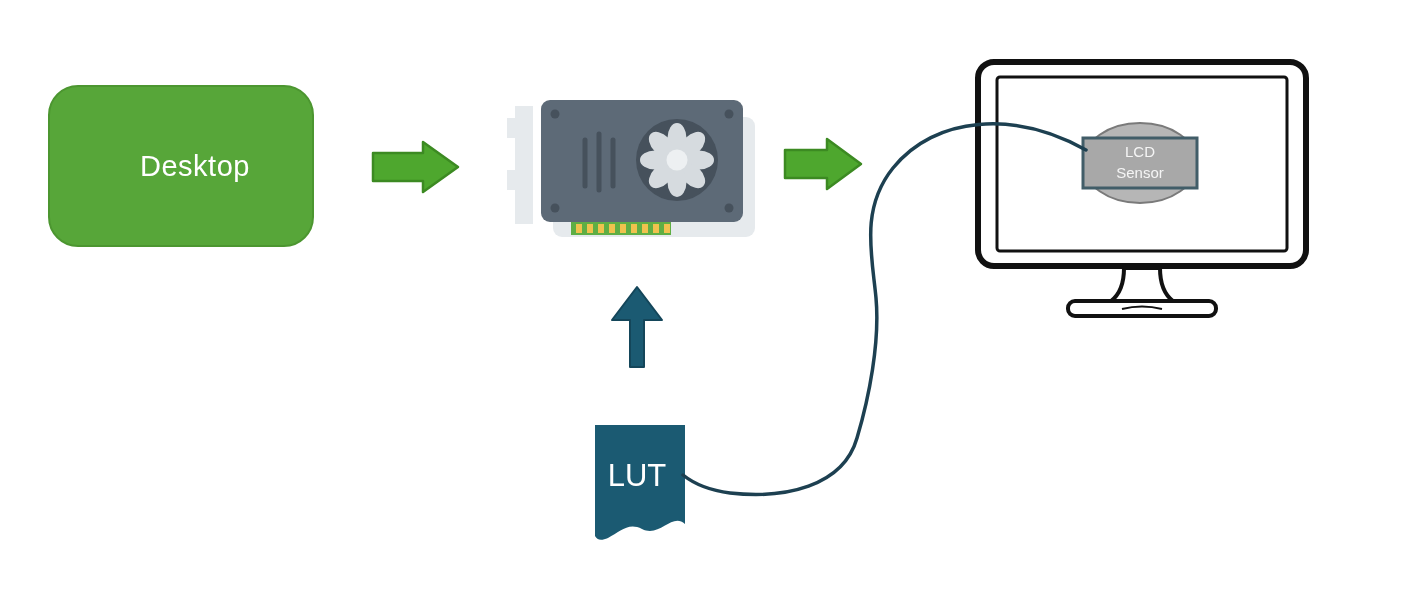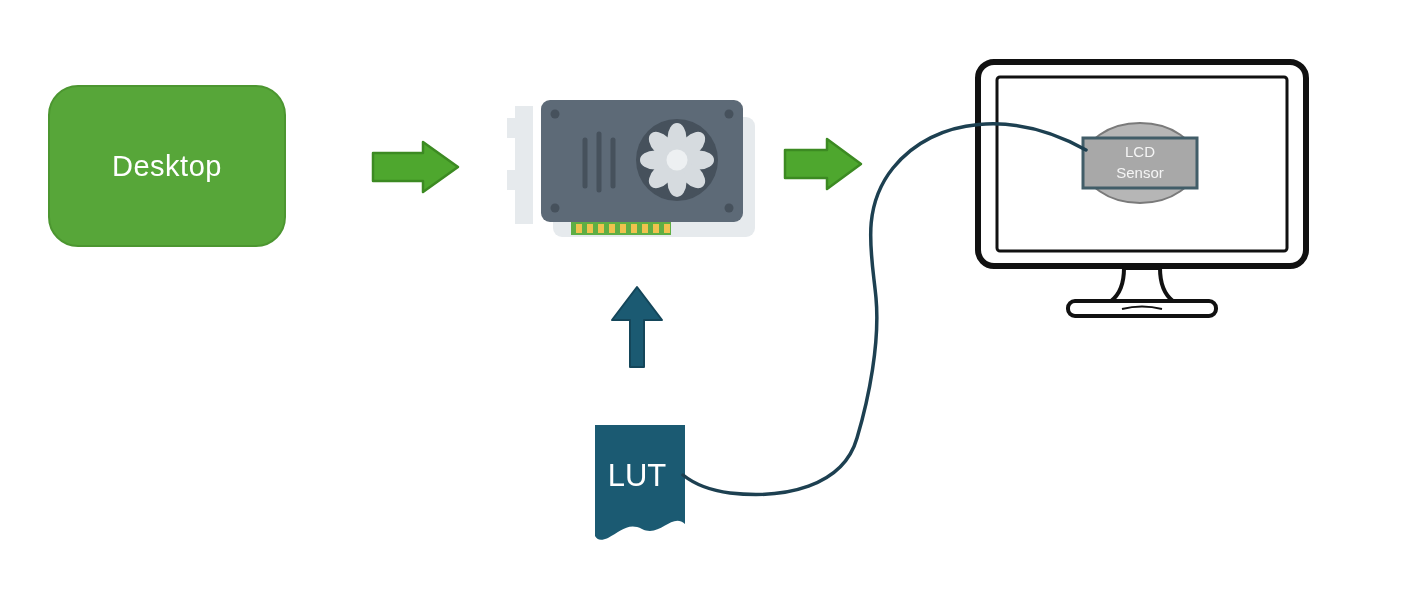--- a/index.html
+++ b/index.html
@@ -4,21 +4,21 @@
 <style>
   html,body{margin:0;padding:0;background:#fff;}
   .canvas{
     position:relative;width:1428px;height:589px;background:#ffffff;
     font-family:"Liberation Sans", sans-serif;overflow:hidden;
   }
   .abs{position:absolute;}
   .desktop-box{
     left:48px;top:85px;width:234px;height:158px;
     background:#57a639;border:2px solid #4c9630;border-radius:30px;
-    display:flex;align-items:center;justify-content:center;
+    display:flex;align-items:center;justify-content:center;padding-left:28px;
   }
   .desktop-box span{color:#ffffff;font-size:29px;letter-spacing:0.5px;}
   svg{display:block;}
   .overlay{left:0;top:0;pointer-events:none;}
   .svgtext{font-family:"Liberation Sans", sans-serif;}
 </style>
 </head>
 <body>
 
 <div class="canvas">

